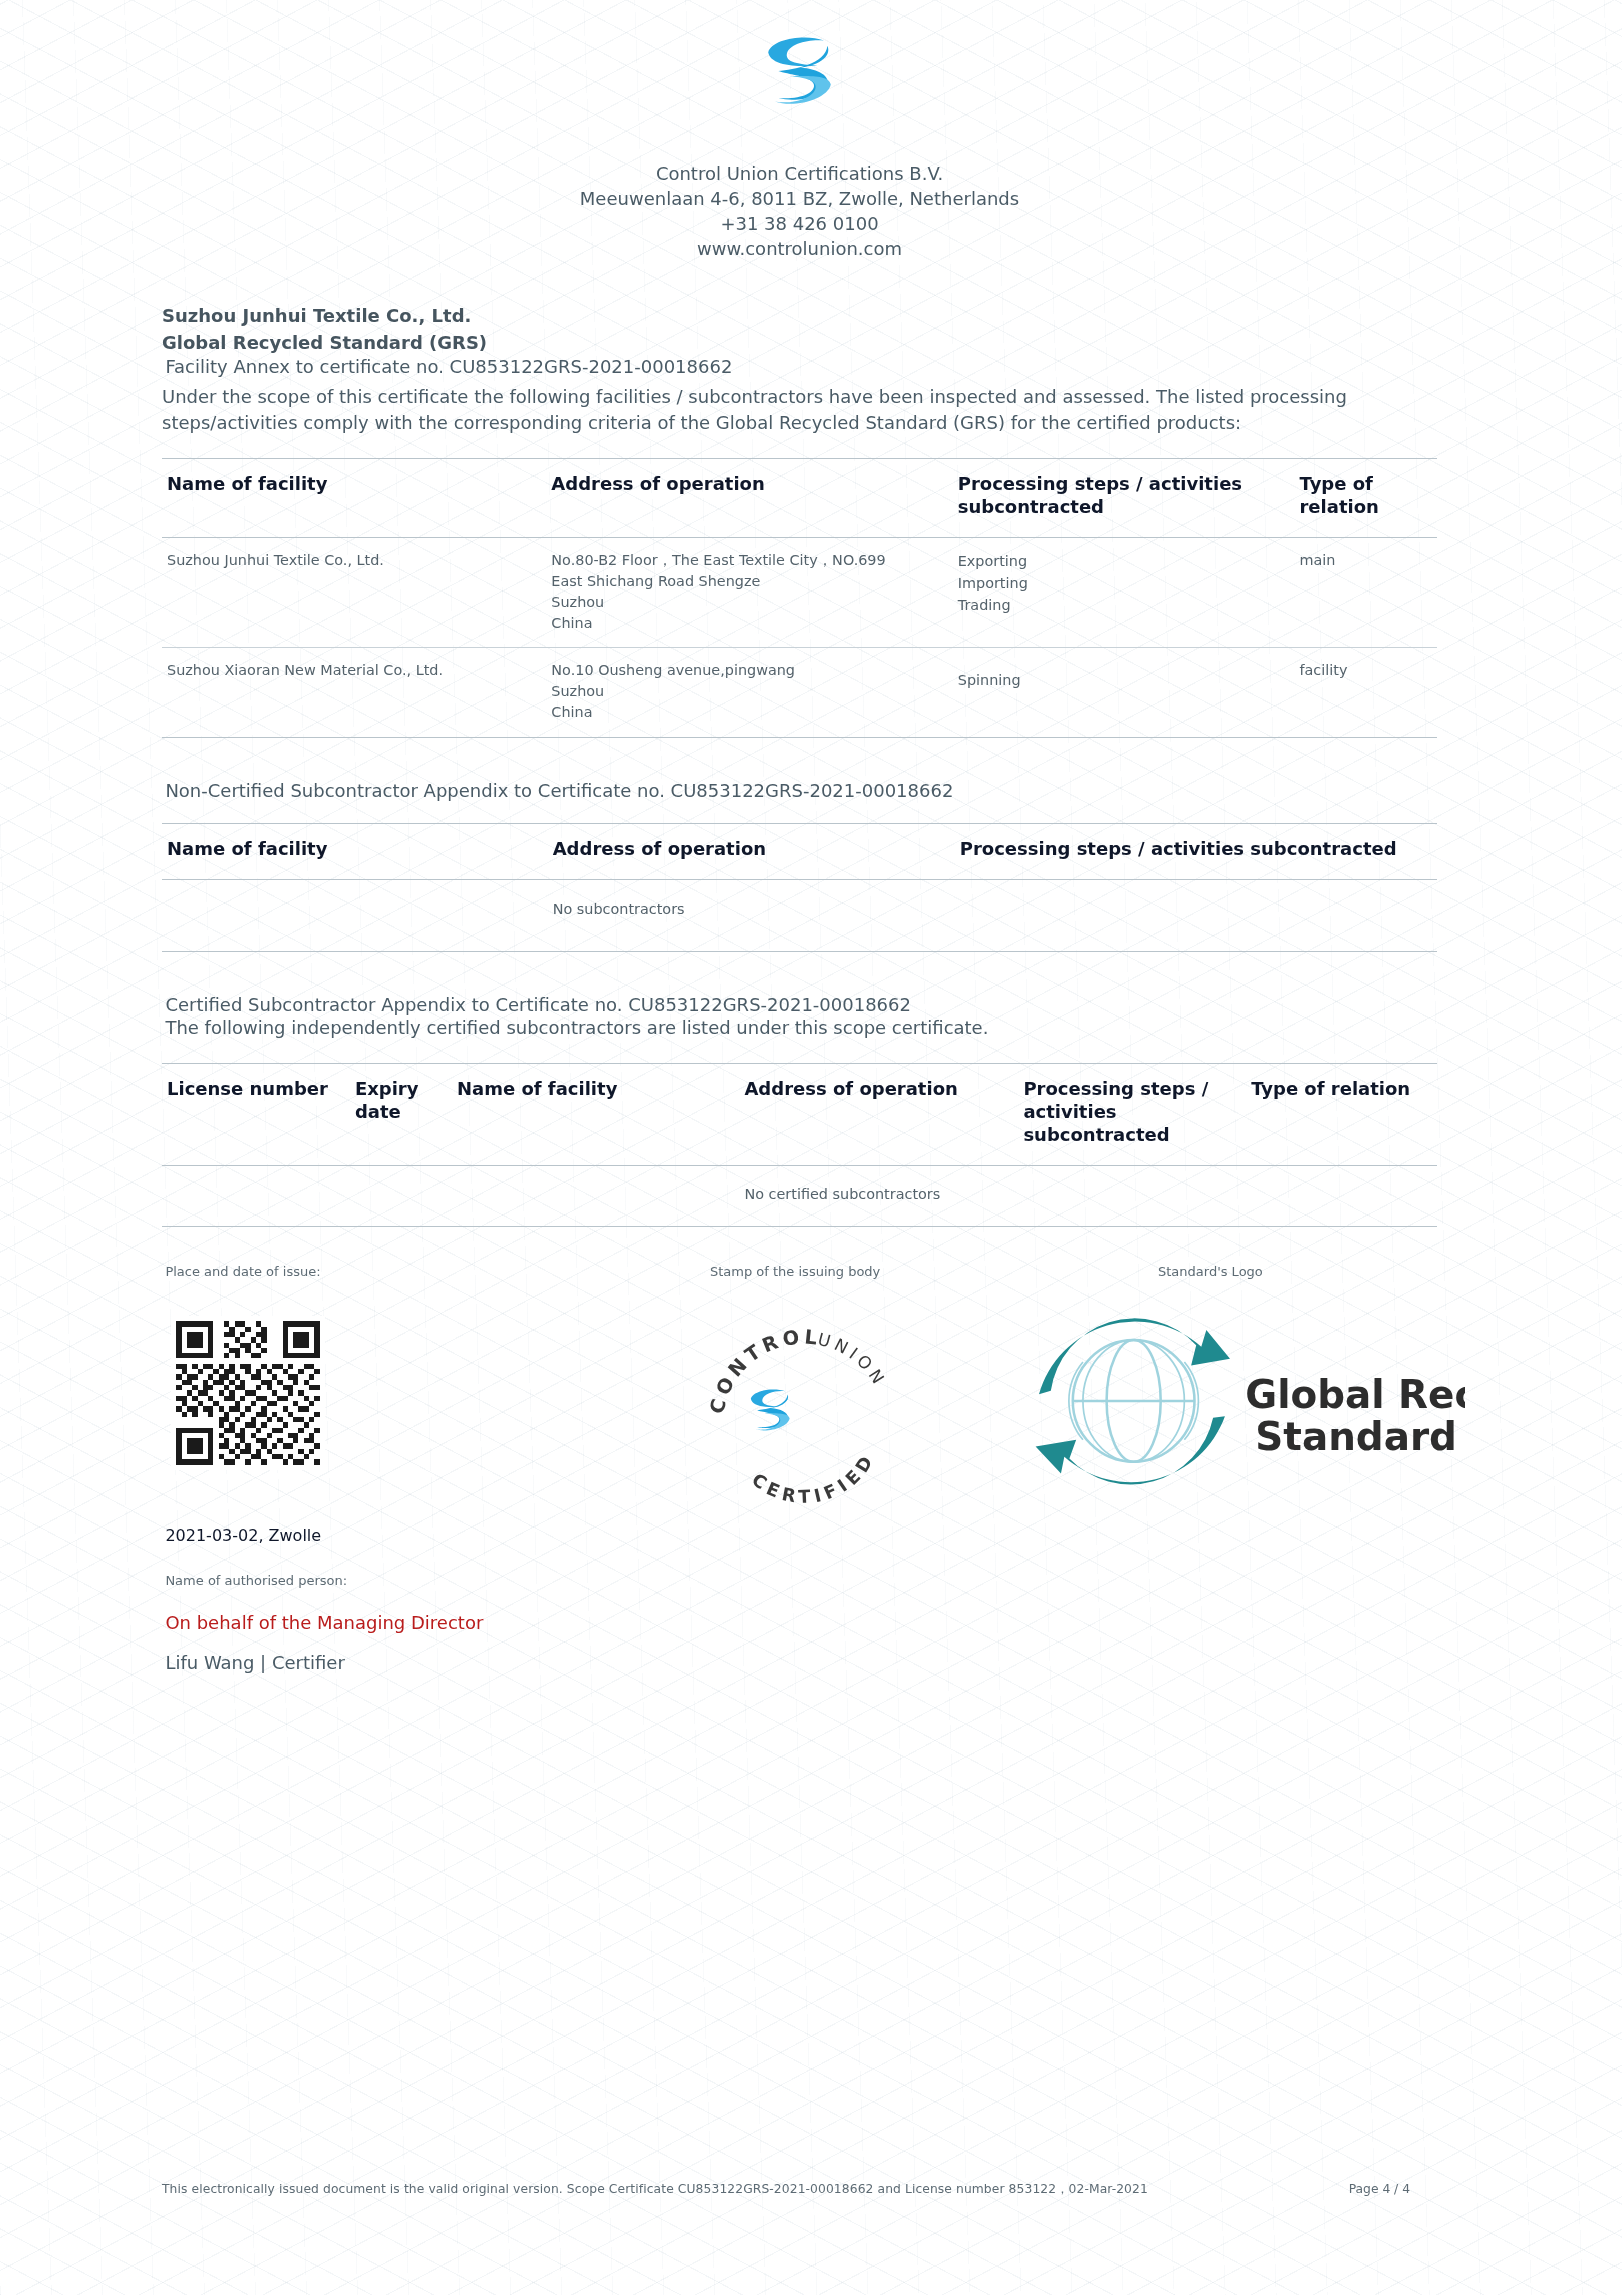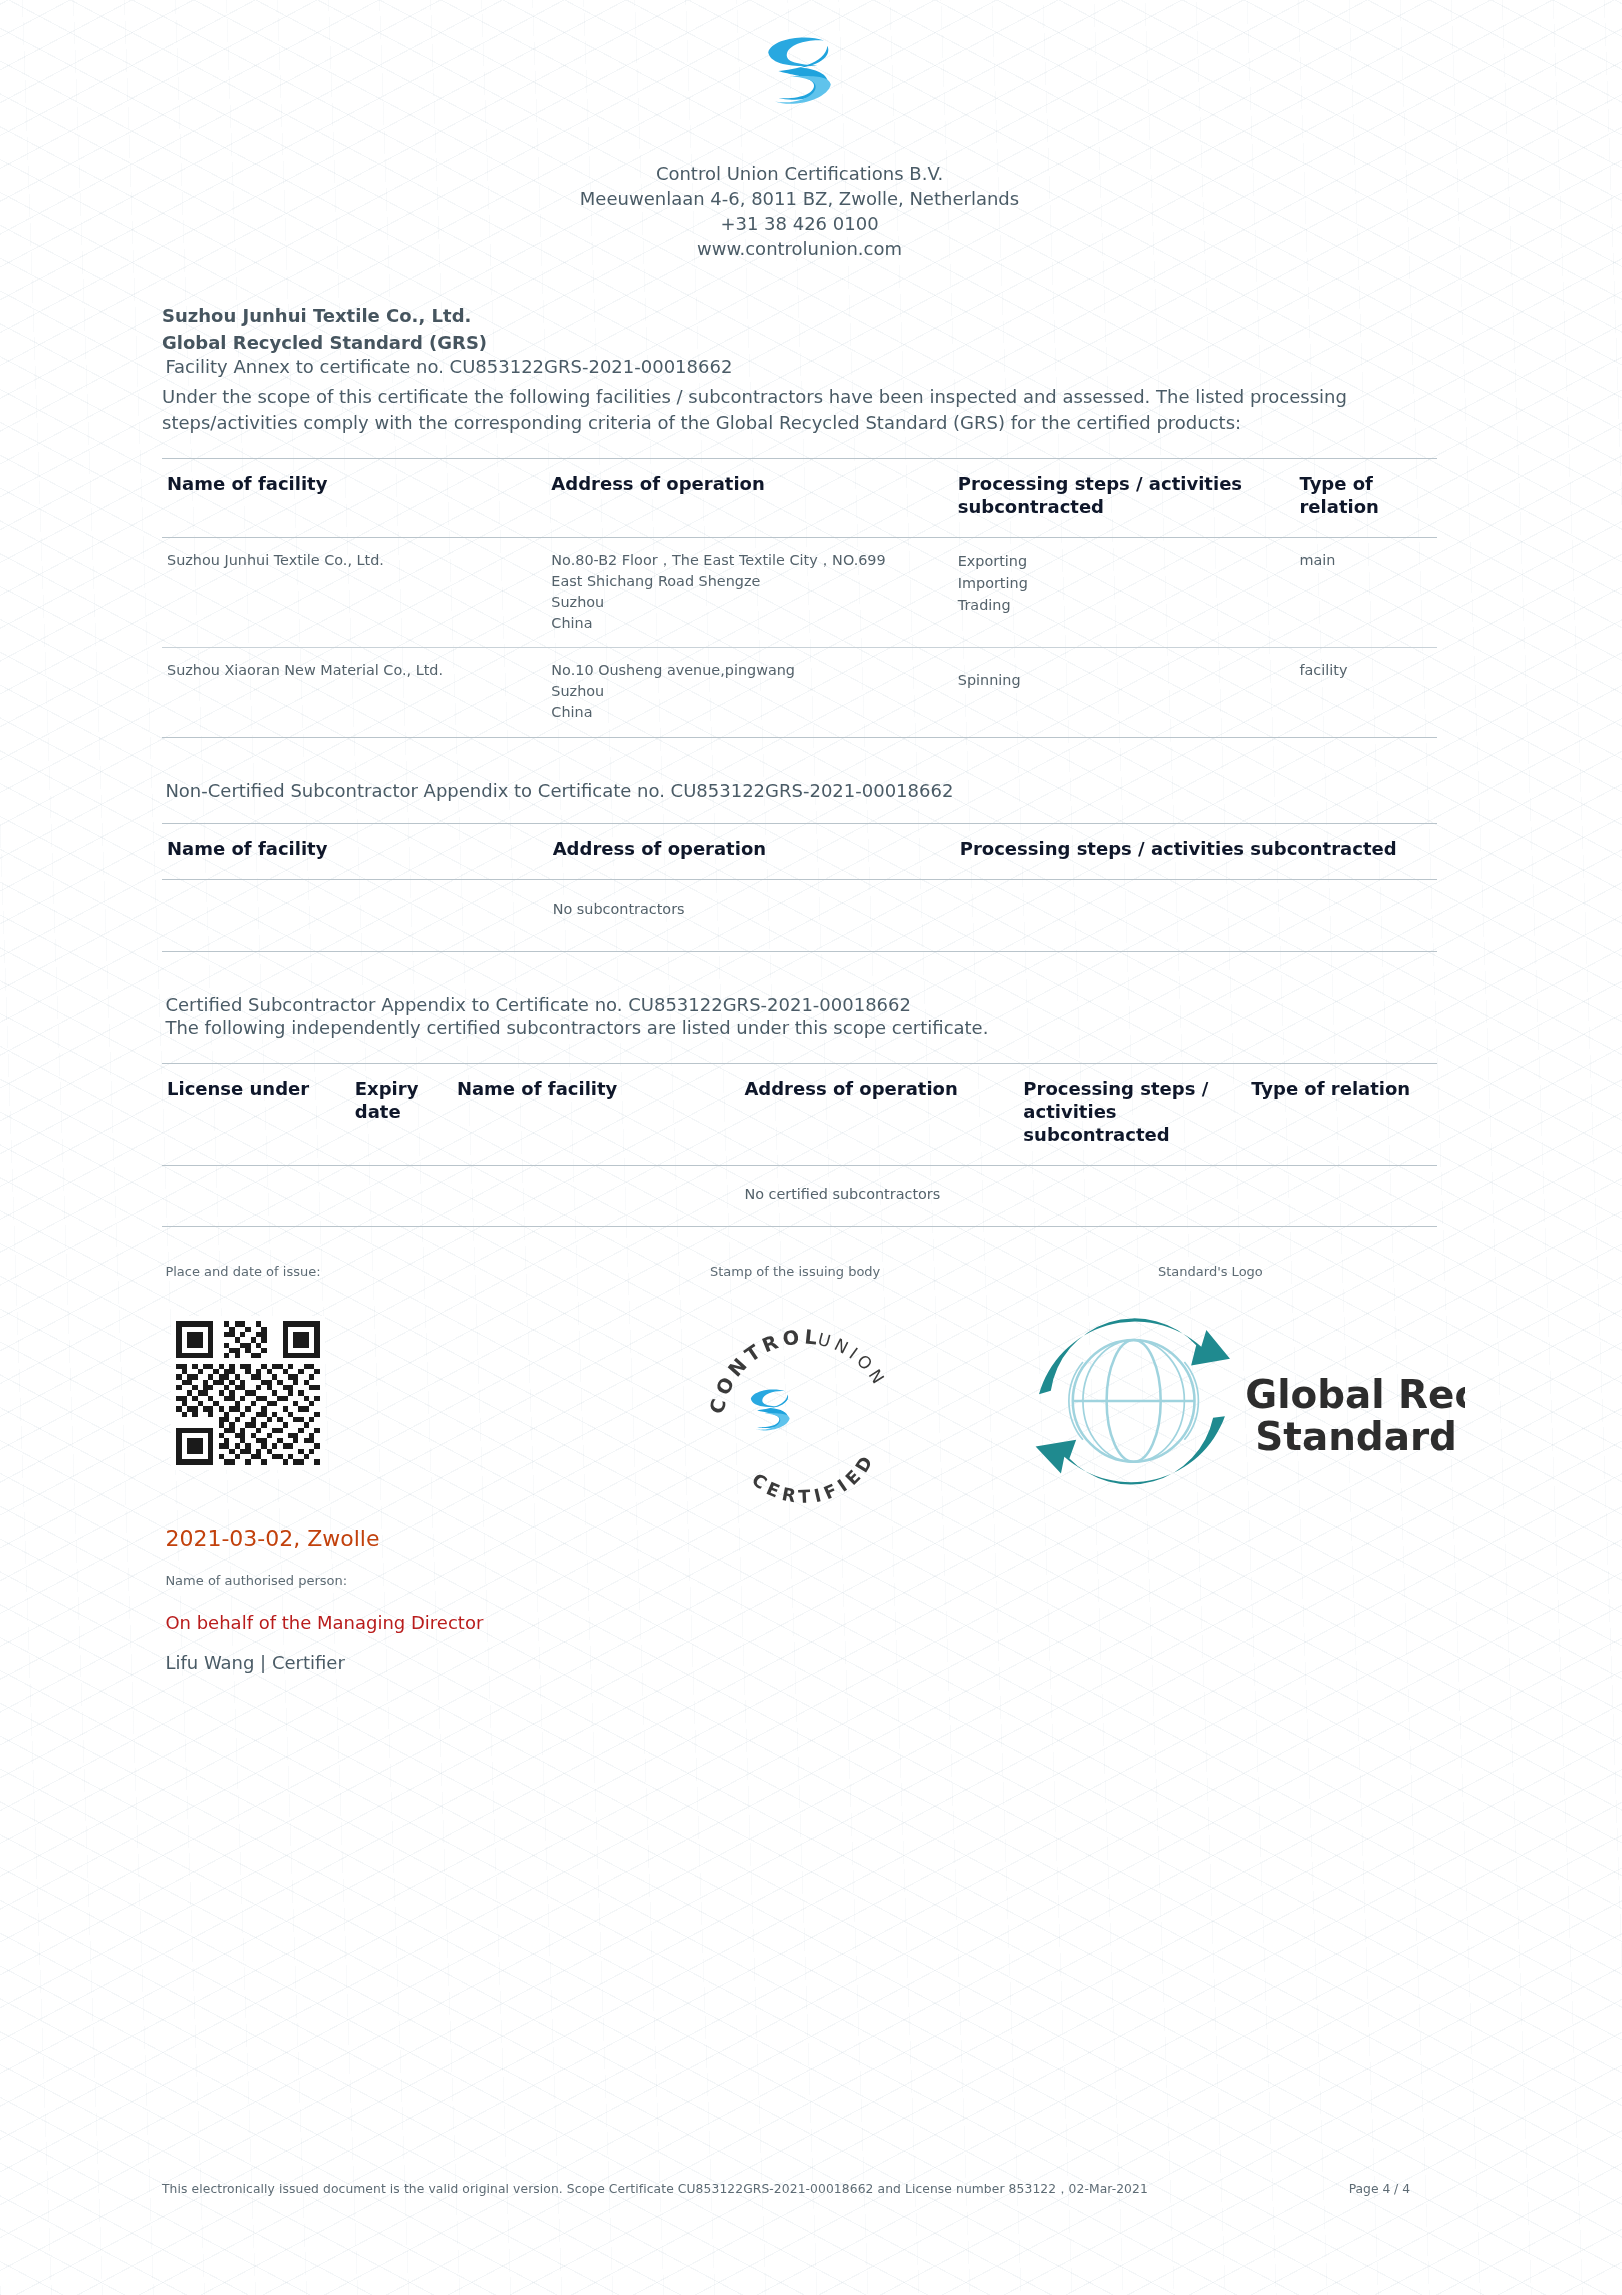--- a/index.html
+++ b/index.html
@@ -135,22 +135,22 @@
   .cap-stamp { position: absolute; left: 548px; top: 0; }
   .cap-logo  { position: absolute; left: 996px; top: 0; }
 
   .qr { position: absolute; left: 8.5px; top: 52px; width: 154px; height: 154px; }
   .qr svg { display:block; }
 
   .issue-date {
     position: absolute;
     left: 3.4px;
     top: 262px;
-    font-size: 22px;
-    color: #c2410c;
+    font-size: 16px;
+    color: #0f172a;
   }
   .auth-caption {
     position: absolute;
     left: 3.4px;
     top: 309px;
     font-size: 13px;
     color: #5d6b74;
   }
   .auth-line1 {
     position: absolute;
@@ -287,21 +287,21 @@
     <colgroup>
       <col style="width:191px">
       <col style="width:103px">
       <col style="width:294px">
       <col style="width:284px">
       <col style="width:230px">
       <col style="width:194px">
     </colgroup>
     <tbody>
         <tr class="hdr-row">
-      <th>License under</th>
+      <th>License number</th>
       <th>Expiry date</th>
       <th>Name of facility</th>
       <th>Address of operation</th>
       <th>Processing steps / activities subcontracted</th>
       <th>Type of relation</th>
     </tr>
     <tr class="body-row last">
       <td>&nbsp;</td>
       <td>&nbsp;</td>
       <td>&nbsp;</td>

